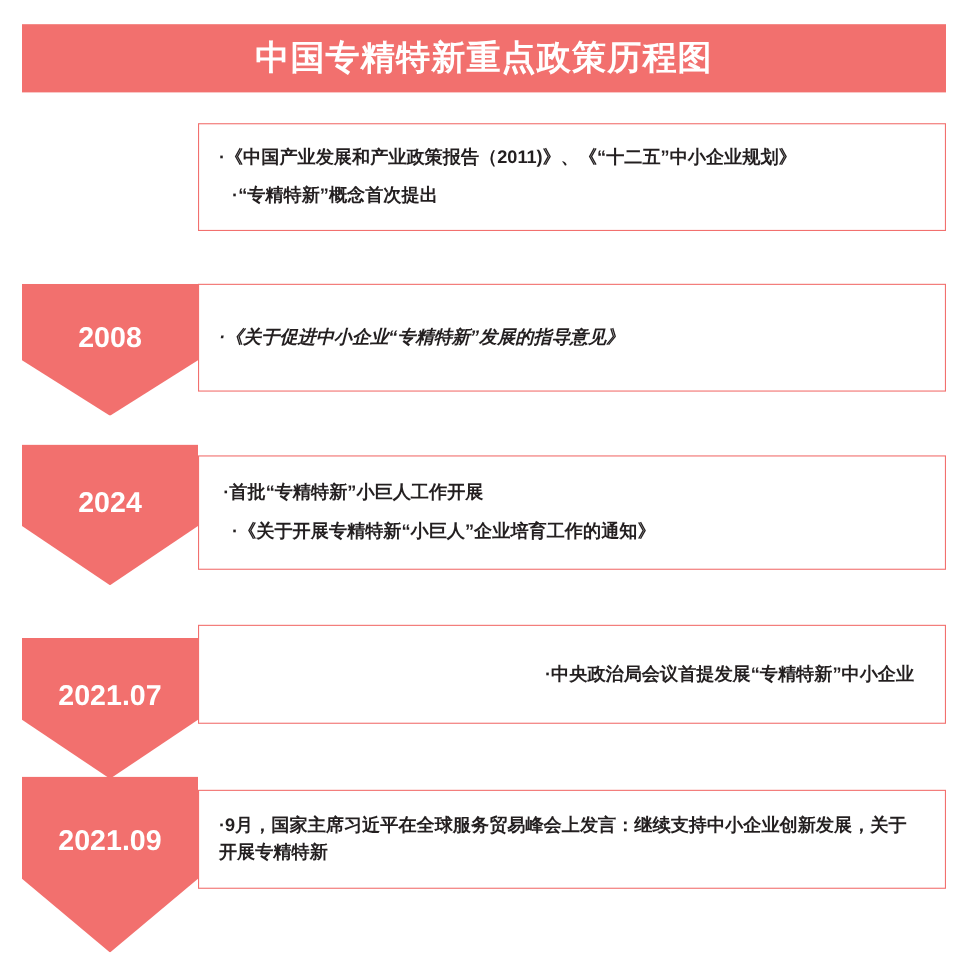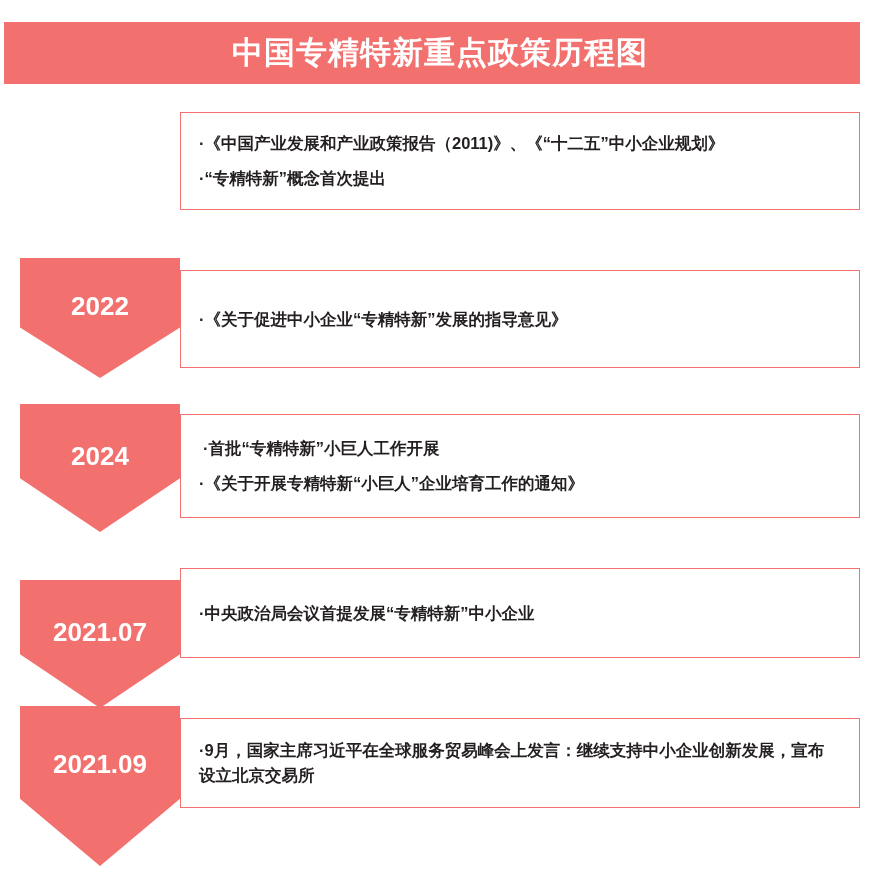--- a/index.html
+++ b/index.html
@@ -16,29 +16,28 @@
   #page {
     position: relative;
     width: 880px;
     height: 883px;
     background: #ffffff;
   }
 
   
   .title-banner {
     position: absolute;
-    left: 4px;
+    left: 20px;
     top: 22px;
     width: 840px;
     height: 62px;
     background: #f2706e;
     display: flex;
     align-items: center;
     justify-content: center;
-    padding-left: 16px;
   }
   .title-text {
     color: #ffffff;
     font-size: 31px;
     font-weight: bold;
     letter-spacing: 1px;
     font-family: "Liberation Sans", sans-serif;
     white-space: nowrap;
   }
 
@@ -87,20 +86,21 @@
   .card-line {
     font-size: 16.5px;
     color: #231f20;
     line-height: 1.5;
     font-family: "Liberation Sans", sans-serif;
     font-weight: bold;
     white-space: normal;
   }
   .card-line + .card-line {
     margin-top: 10px;
+    margin-left: 12px;
   }
   .gap-wide + .card-line {
     margin-top: 20px;
   }
 </style>
 </head>
 <body>
 
 <div id="page">
 
@@ -110,48 +110,48 @@
 
   <div class="row" style="top:112px;height:120px;">
     <div class="card" style="top:0;height:98px;">
       <div class="card-line">·《中国产业发展和产业政策报告（2011)》、《“十二五”中小企业规划》</div>
       <div class="card-line">·“专精特新”概念首次提出</div>
     </div>
   </div>
 
   <div class="row" style="top:258px;height:120px;">
     <div class="year-arrow" style="height:120px;">
-      <span class="year-label" style="top:-12px;">2022</span>
+      <span class="year-label" style="top:-12px;">2008</span>
     </div>
-    <div class="card" style="top:12px;height:98px;">
+    <div class="card" style="top:0;height:98px;font-style:italic;">
       <div class="card-line">·《关于促进中小企业“专精特新”发展的指导意见》</div>
     </div>
   </div>
 
   <div class="row" style="top:404px;height:128px;">
     <div class="year-arrow" style="height:128px;">
       <span class="year-label" style="top:-12px;">2024</span>
     </div>
     <div class="card" style="top:10px;height:104px;">
       <div class="card-line" style="padding-left:4px;">·首批“专精特新”小巨人工作开展</div>
       <div class="card-line gap-wide">·《关于开展专精特新“小巨人”企业培育工作的通知》</div>
     </div>
   </div>
 
   <div class="row" style="top:556px;height:128px;">
     <div class="year-arrow" style="height:128px;margin-top:24px;">
       <span class="year-label" style="top:-12px;">2021.07</span>
     </div>
-    <div class="card" style="top:12px;height:90px;">
+    <div class="card" style="top:12px;height:90px;text-align:right;">
       <div class="card-line">·中央政治局会议首提发展“专精特新”中小企业</div>
     </div>
   </div>
 
   <div class="row" style="top:706px;height:160px;">
     <div class="year-arrow" style="height:160px;">
       <span class="year-label" style="top:-22px;">2021.09</span>
     </div>
     <div class="card" style="top:12px;height:90px;">
-      <div class="card-line">·9月，国家主席习近平在全球服务贸易峰会上发言：继续支持中小企业创新发展，宣布设立北京交易所</div>
+      <div class="card-line">·9月，国家主席习近平在全球服务贸易峰会上发言：继续支持中小企业创新发展，关于开展专精特新</div>
     </div>
   </div>
 
 </div>
 
 </body></html>

